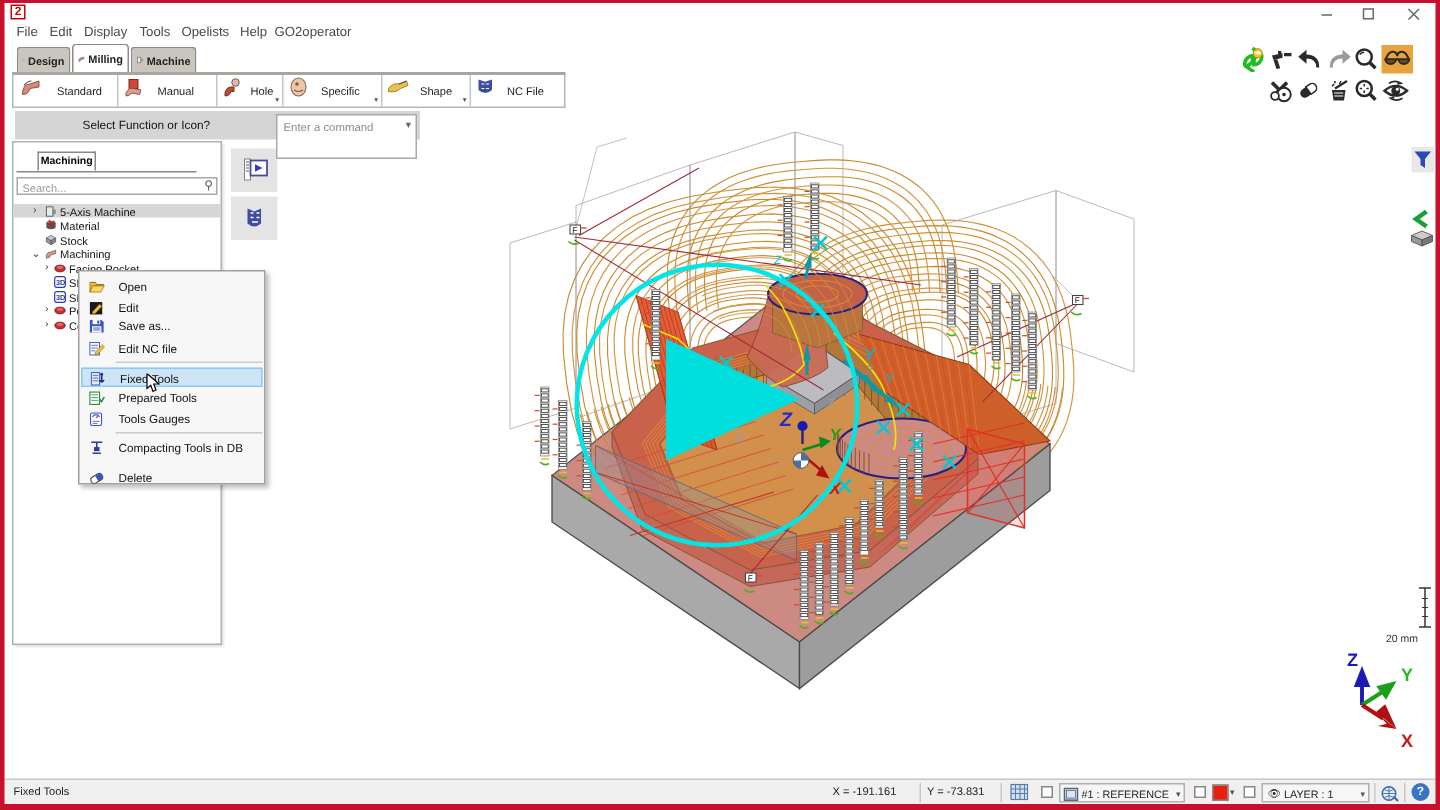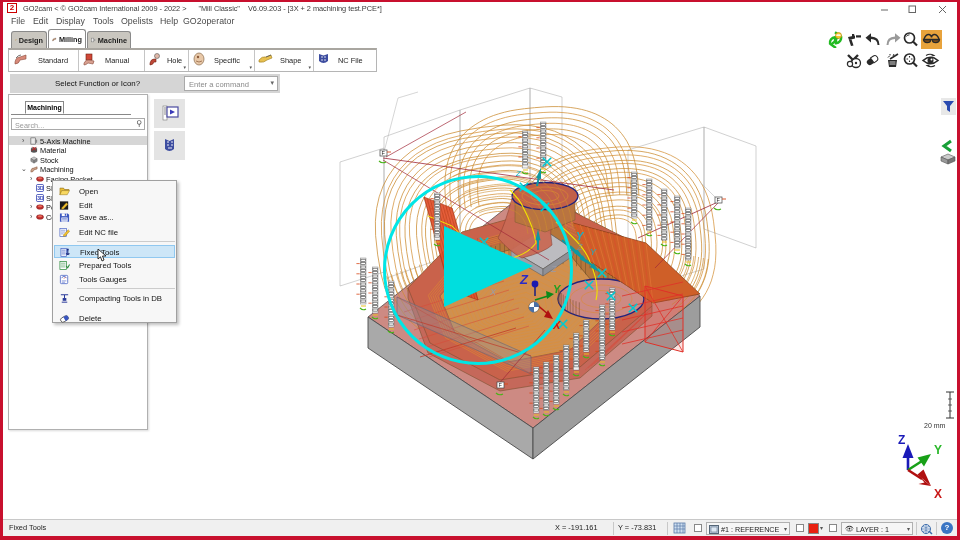--- a/index.html
+++ b/index.html
@@ -16,21 +16,21 @@
 .tab.active{background:#fff;top:1px;height:19px;z-index:3}
 #ribbon{position:absolute;left:8px;top:48px;width:369px;height:24px;background:#fff;border:1px solid #b5b5b5;border-top:2px solid #a9a6a0;z-index:9;display:flex}
 .rgroup{position:relative;height:100%;border-right:1px solid #c5c5c5;display:flex;align-items:center}
 .rlabel{font-size:7.4px;color:#222;}
 .dd{position:absolute;right:2px;bottom:1px;font-size:5px;color:#555}
 
 .ticon{position:absolute;z-index:10;font-size:13px;line-height:15px;text-align:center;width:16px;height:16px;color:#222}
 
 #cmdbar{position:absolute;left:10px;top:74px;width:270px;height:19px;background:#d5d5d5;z-index:9}
 #cmdbar .q{position:absolute;left:45px;top:5px;font-size:7.9px;color:#111}
-#cmdcombo{position:absolute;left:174px;top:2px;width:94px;height:15px;background:#fff;border:1px solid #a9a9a9}
+#cmdcombo{position:absolute;left:174px;top:2px;width:94px;height:30px;background:#fff;border:1px solid #a9a9a9}
 #cmdcombo span{position:absolute;left:4px;top:3px;font-size:7.6px;color:#8a8a8a}
 #cmdcombo .ar{position:absolute;left:auto;right:3px;top:2px;font-size:7px;color:#666}
 
 #lpanel{position:absolute;left:8px;top:94px;width:140px;height:336px;background:#fff;border:1px solid #b0b0b0;z-index:20;box-shadow:1px 1px 2px rgba(0,0,0,0.15)}
 #ptab{position:absolute;left:16px;top:6px;width:39px;height:13px;border:1px solid #888;border-bottom:1px solid #fff;background:#fff;font-size:7px;font-weight:bold;text-align:center;line-height:12px;z-index:2}
 #ptabline{position:absolute;left:2px;top:18.5px;width:120px;height:1px;background:#888}
 #searchbox{position:absolute;left:2px;top:23px;width:134px;height:12px;border:1px solid #a9a9a9;background:#fff}
 #searchbox span{position:absolute;left:3px;top:1.5px;font-size:7.3px;color:#999}
 #searchbox .mg{position:absolute;left:auto;right:2px;top:0px;font-size:8px;color:#555}
 .trow{position:absolute;left:0;width:138px;height:9.4px;font-size:7.4px;color:#111;white-space:nowrap}
@@ -734,21 +734,20 @@
       <circle cx="534" cy="307" r="5.2" fill="#fff" stroke="#333" stroke-width="0.5"></circle>
       <path d="M534,307 L534,301.8 A5.2,5.2 0 0 1 539.2,307 Z" fill="#4a6fa5"></path>
       <path d="M534,307 L534,312.2 A5.2,5.2 0 0 1 528.8,307 Z" fill="#4a6fa5"></path>
     </g>
     <circle cx="478" cy="270" r="93.5" fill="none" stroke="#00e6e6" stroke-width="3"></circle>
     <polygon points="444,226 444,307 533,266" fill="#00dede"></polygon>
   </svg>
 
 <div id="titlebar">
  <div id="title-ico">2</div>
- <div id="title-tx">GO2cam &lt; © GO2cam International 2009 - 2022 &gt;      "Mill Classic"    V6.09.203 - [3X + 2 machining test.PCE*]</div>
  <svg class="abs" style="left:876px;top:3px" width="70" height="10" viewBox="0 0 70 10">
    <line x1="2" y1="5" x2="9" y2="5" stroke="#666" stroke-width="1"></line>
    <rect x="30" y="1" width="6.5" height="6.5" fill="none" stroke="#666" stroke-width="1"></rect>
    <path d="M60,1 L67,8 M67,1 L60,8" stroke="#666" stroke-width="1"></path>
  </svg>
 </div>
 
 <div style="position:absolute;left:3px;top:27.5px;width:954px;height:1px;background:#b8b8b8;z-index:9"></div>
 <div id="menubar">
  <span style="left:8px">File</span>

